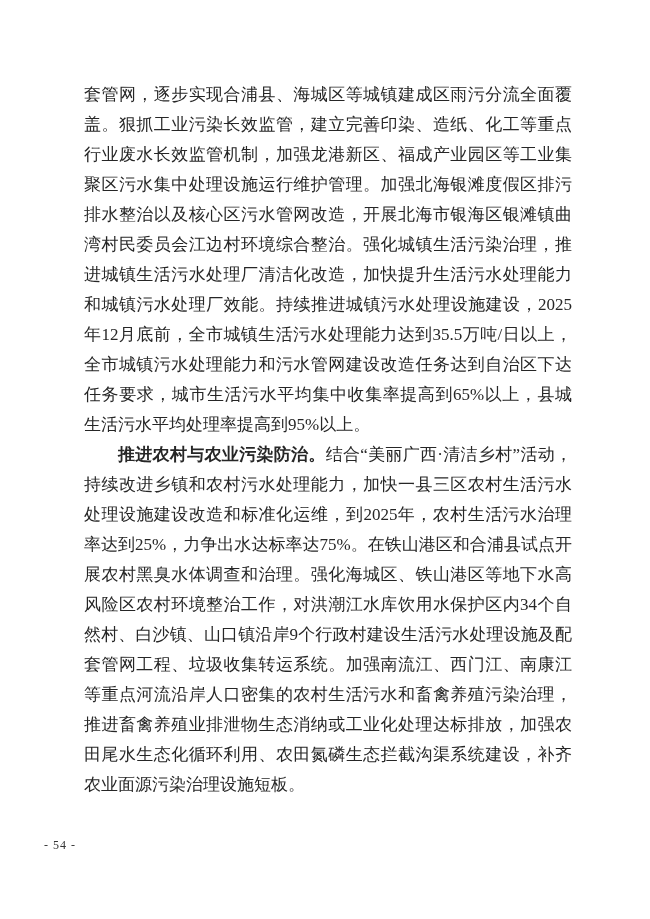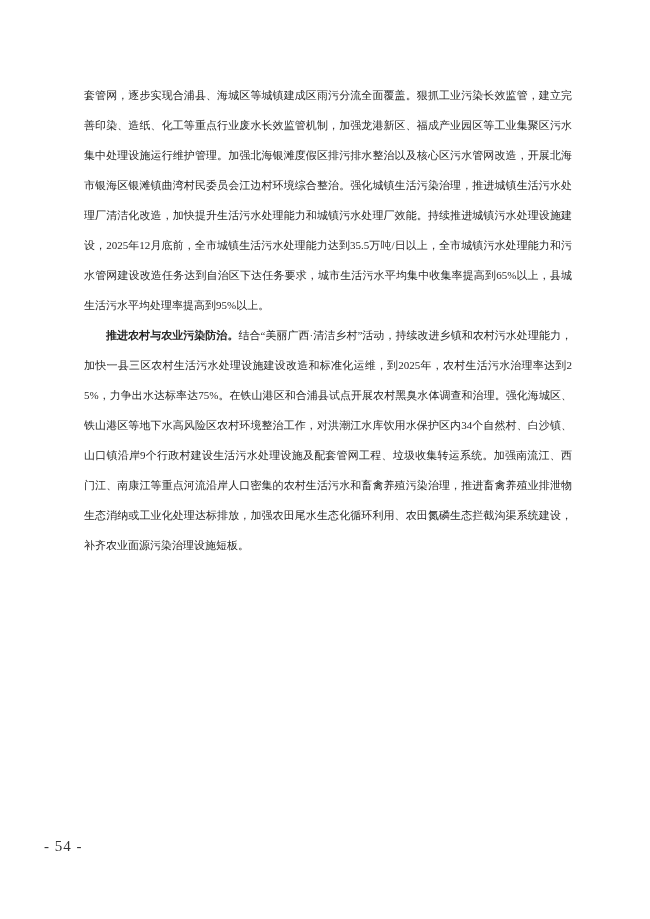--- a/index.html
+++ b/index.html
@@ -14,35 +14,35 @@
     color: #262626;
   }
   .doc-content {
     position: absolute;
     left: 84px;
     top: 80px;
     width: 488px;
   }
   .para {
     margin: 0;
-    font-size: 11px;
+    font-size: 17px;
     line-height: 30px;
     text-align: justify;
     text-justify: inter-ideograph;
     word-break: break-all;
   }
   .para-indent {
     text-indent: 2em;
   }
   .lead { font-weight: 700; }
   .page-footer {
     position: absolute;
     left: 44px;
     top: 838px;
-    font-size: 15px;
+    font-size: 12px;
     letter-spacing: 1px;
     color: #333333;
   }
 </style>
 </head>
 <body>
 
 <div class="doc-content">
   <p class="para"><span>套管网，逐步实现合浦县、海城区等城镇建成区雨污分流全面覆盖。狠抓工业污染长效监管，建立完善印染、造纸、化工等重点行业废水长效监管机制，加强龙港新区、福成产业园区等工业集聚区污水集中处理设施运行维护管理。加强北海银滩度假区排污排水整治以及核心区污水管网改造，开展北海市银海区银滩镇曲湾村民委员会江边村环境综合整治。强化城镇生活污染治理，推进城镇生活污水处理厂清洁化改造，加快提升生活污水处理能力和城镇污水处理厂效能。持续推进城镇污水处理设施建设，2025年12月底前，全市城镇生活污水处理能力达到35.5万吨/日以上，全市城镇污水处理能力和污水管网建设改造任务达到自治区下达任务要求，城市生活污水平均集中收集率提高到65%以上，县城生活污水平均处理率提高到95%以上。</span></p>
 

